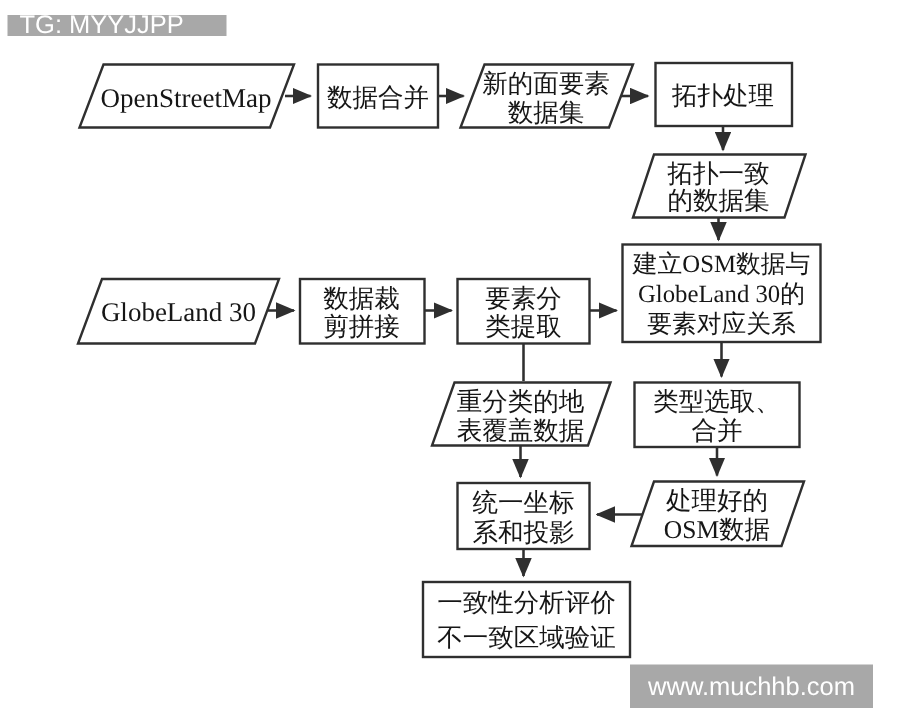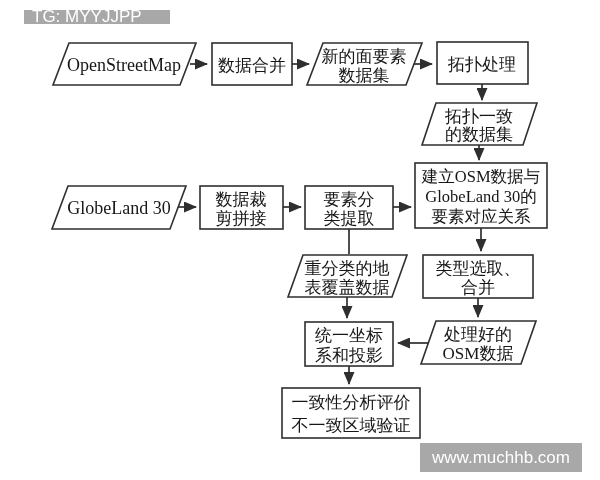--- a/index.html
+++ b/index.html
@@ -18,21 +18,21 @@
   .banner {
     position: absolute;
     background: #a8a8a8;
     color: #ffffff;
     font-family: "Liberation Sans", "DejaVu Sans", sans-serif;
     display: flex;
     align-items: center;
     white-space: nowrap;
   }
   .banner.top {
-    left: 24px;
+    left: 5px;
     top: 10px;
     width: 138px;
     height: 14px;
     padding-left: 8px;
     font-size: 17px;
   }
   .banner.bottom {
     left: 420px;
     top: 443px;
     width: 162px;

